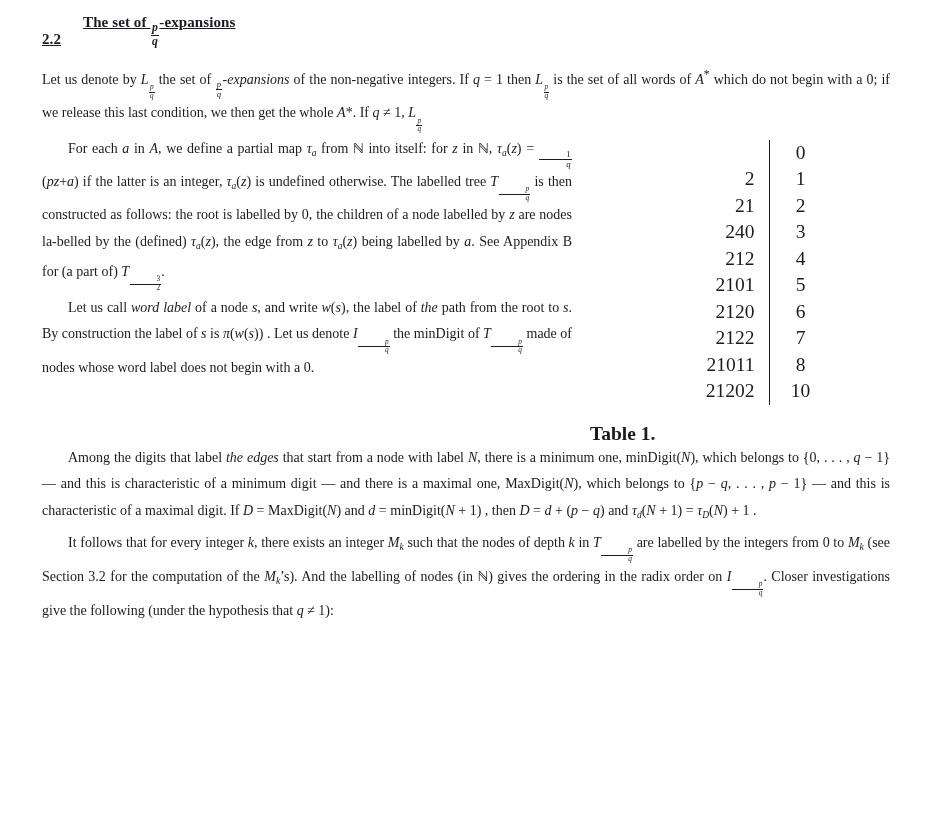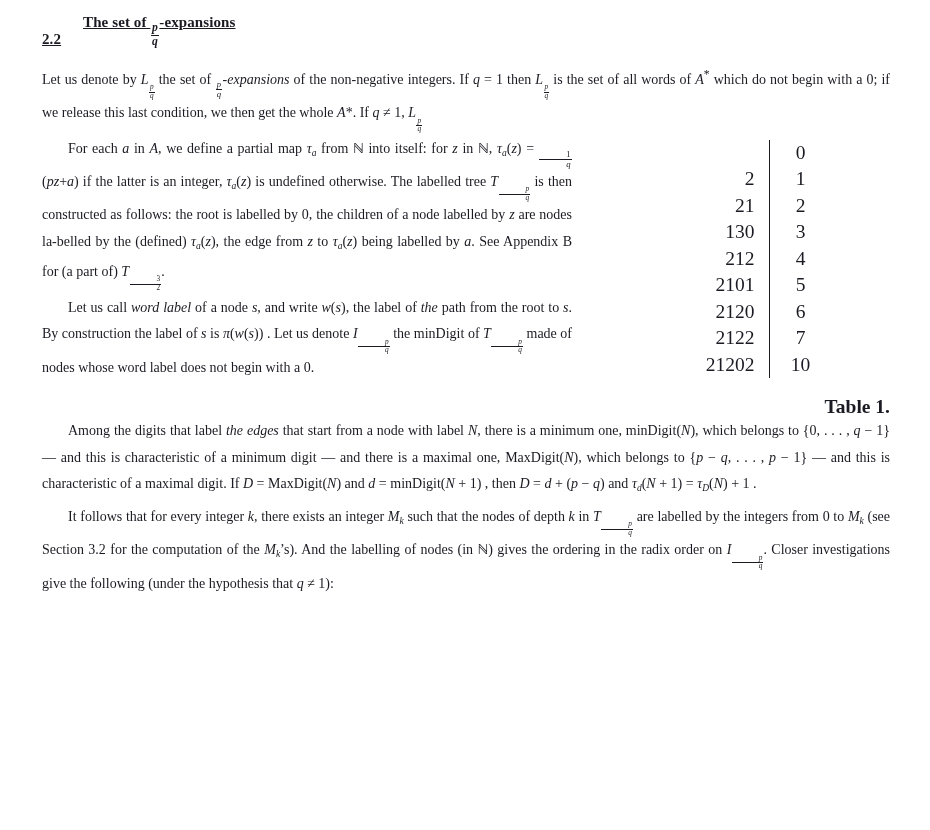--- a/index.html
+++ b/index.html
@@ -108,21 +108,21 @@
     padding-right: 14px;
     min-width: 92px;
     border-right: 1.6px solid #1a1a22;
   }
   .expansion-table td.num {
     text-align: center;
     padding-left: 14px;
     min-width: 34px;
   }
   .table-caption {
-    text-align: right;
+    text-align: left;
     font-weight: bold;
     font-size: 19.5px;
     margin-top: 18px;
   }
   .col-text { overflow: hidden; }
   .col-text p.body { text-align: justify; }
   .clearfix::after { content: ""; display: block; clear: both; }
 </style>
 </head>
 <body>
@@ -162,38 +162,42 @@
             </tr>
           <tr>
               <td class="word">2</td>
               <td class="num">1</td>
             </tr>
           <tr>
               <td class="word">21</td>
               <td class="num">2</td>
             </tr>
           <tr>
-              <td class="word">130</td>
+              <td class="word">240</td>
               <td class="num">3</td>
             </tr>
           <tr>
               <td class="word">212</td>
               <td class="num">4</td>
             </tr>
           <tr>
               <td class="word">2101</td>
               <td class="num">5</td>
             </tr>
           <tr>
               <td class="word">2120</td>
               <td class="num">6</td>
             </tr>
           <tr>
               <td class="word">2122</td>
               <td class="num">7</td>
+            </tr>
+          <tr>
+              <td class="word">21011</td>
+              <td class="num">8</td>
             </tr>
           <tr>
               <td class="word">21202</td>
               <td class="num">10</td>
             </tr>
         </tbody>
       </table>
       <div class="table-caption">Table 1.</div>
     </div>
 

